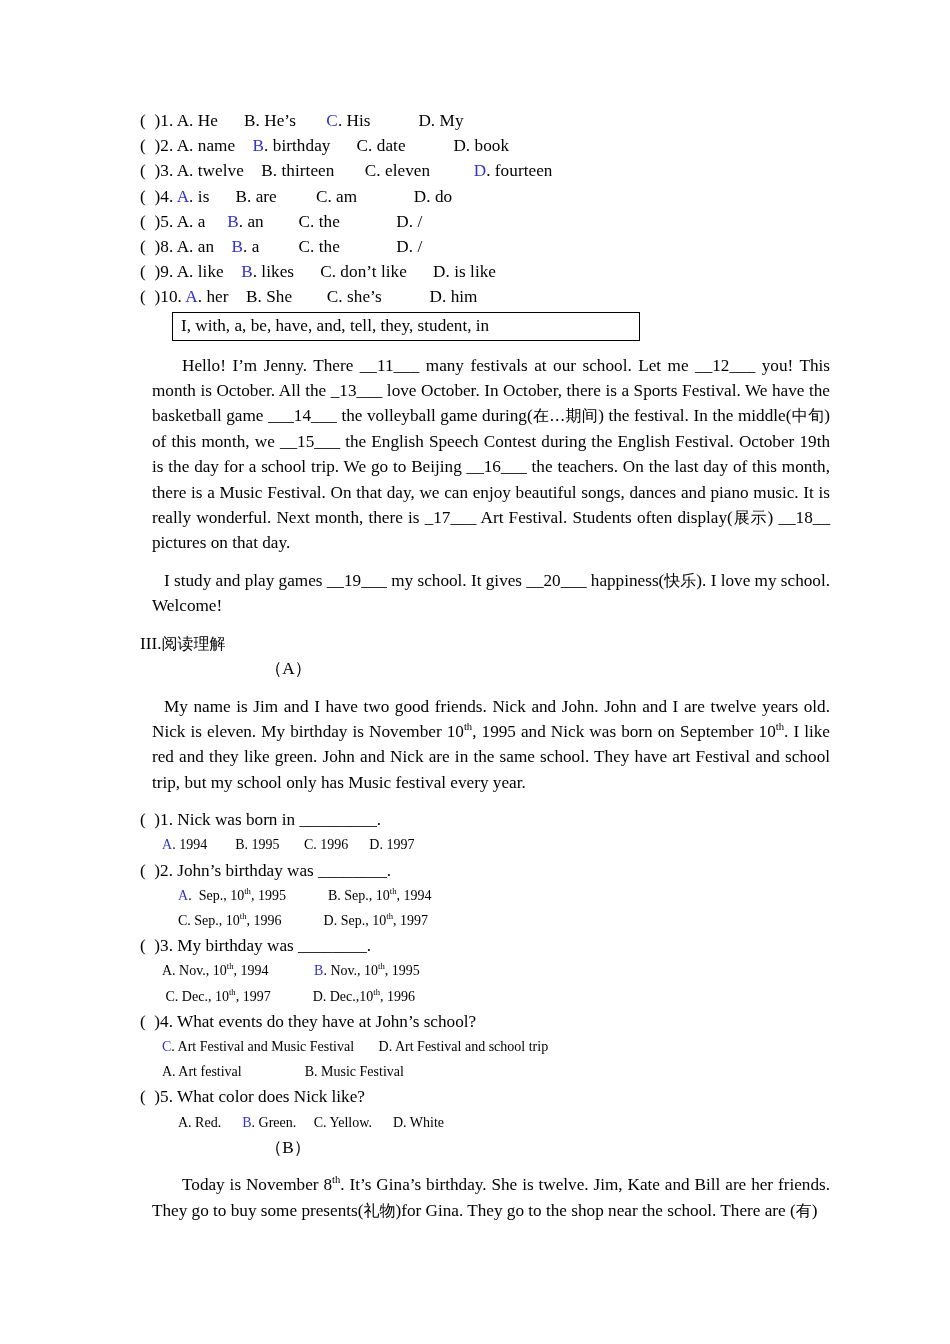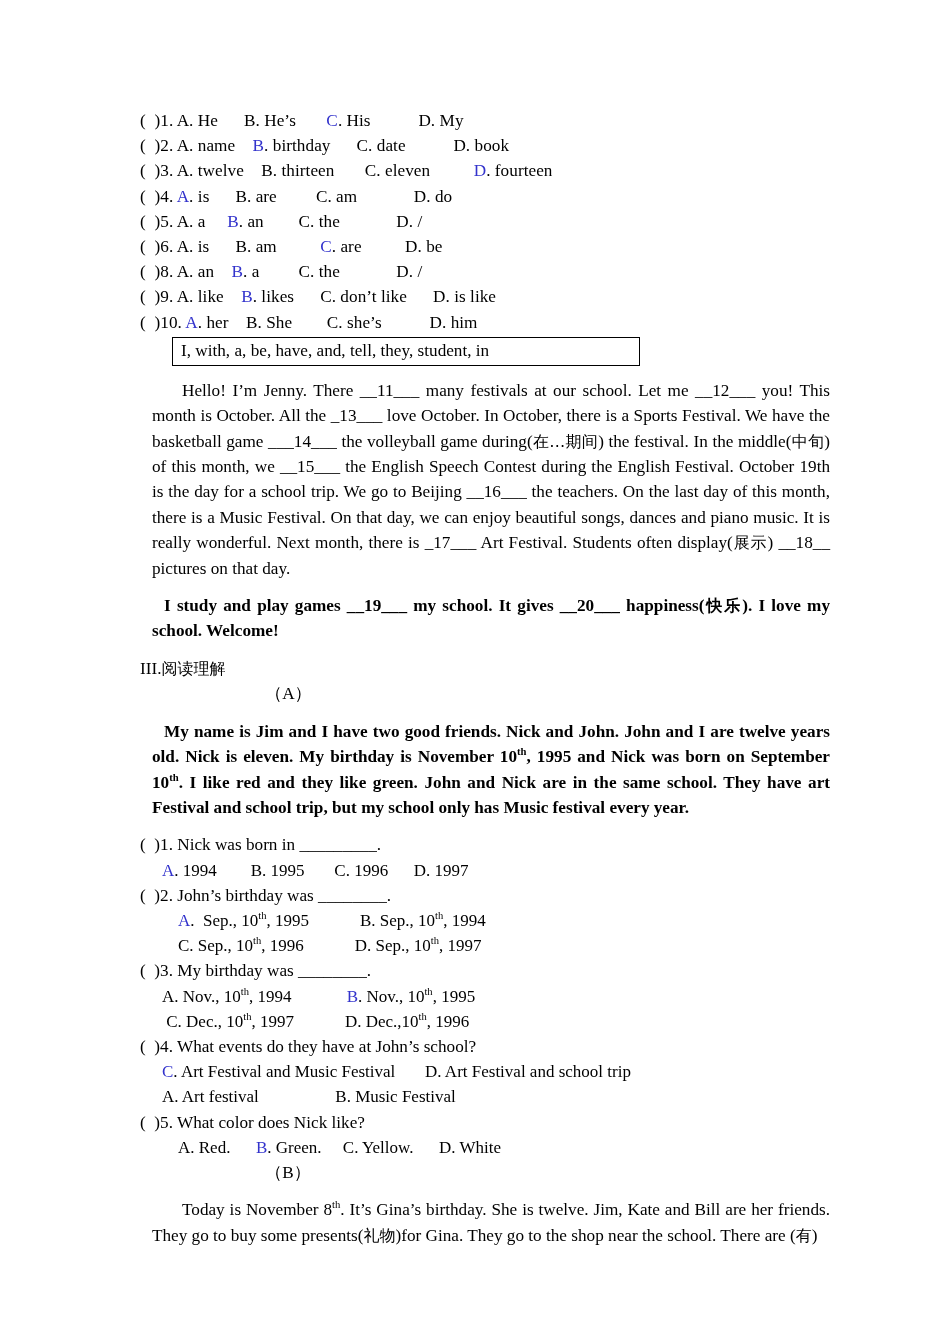--- a/index.html
+++ b/index.html
@@ -59,59 +59,57 @@
     line-height: 25.4px;
     text-align: justify;
     text-justify: inter-word;
     margin: 12px;
   }
   .para.indent {
     text-indent: 30px;
   }
   .para.indent-sm {
     text-indent: 12px;
-    font-weight: bold;
   }
   sup {
     font-size: 0.62em;
     vertical-align: super;
     line-height: 0;
   }
   .center-label {
     font-size: 17.2px;
     line-height: 25.4px;
     padding-left: 125px;
   }
   .q-line {
     font-size: 17.2px;
     line-height: 25.2px;
     white-space: pre;
   }
   .opt-line {
-    font-size: 17px;
+    font-size: 14px;
     line-height: 25.2px;
     white-space: pre;
     padding-left: 22px;
   }
   .opt-line.deep {
     padding-left: 38px;
   }
 </style>
 </head>
 <body>
 
 <div class="page">
 
   <div id="mc-block">
       <div class="mc-row"><span>(  )1. A. He      B. He’s       </span><span class="ans">C</span><span>. His           D. My</span></div>
       <div class="mc-row"><span>(  )2. A. name    </span><span class="ans">B</span><span>. birthday      C. date           D. book</span></div>
       <div class="mc-row"><span>(  )3. A. twelve    B. thirteen       C. eleven          </span><span class="ans">D</span><span>. fourteen</span></div>
       <div class="mc-row"><span>(  )4. </span><span class="ans">A</span><span>. is      B. are         C. am             D. do</span></div>
       <div class="mc-row"><span>(  )5. A. a     </span><span class="ans">B</span><span>. an        C. the             D. /</span></div>
-      <div class="mc-row"><span>(  )6. A. is      B. am          </span><span class="ans">C</span><span>. are          D. be</span></div>
       <div class="mc-row"><span>(  )8. A. an    </span><span class="ans">B</span><span>. a         C. the             D. /</span></div>
       <div class="mc-row"><span>(  )9. A. like    </span><span class="ans">B</span><span>. likes      C. don’t like      D. is like</span></div>
       <div class="mc-row"><span>(  )10. </span><span class="ans">A</span><span>. her    B. She        C. she’s           D. him</span></div>
     </div>
 
 
   <div class="wordbank">
     <span>I, with, a, be, have, and, tell, they, student, in</span>
   </div>
 

